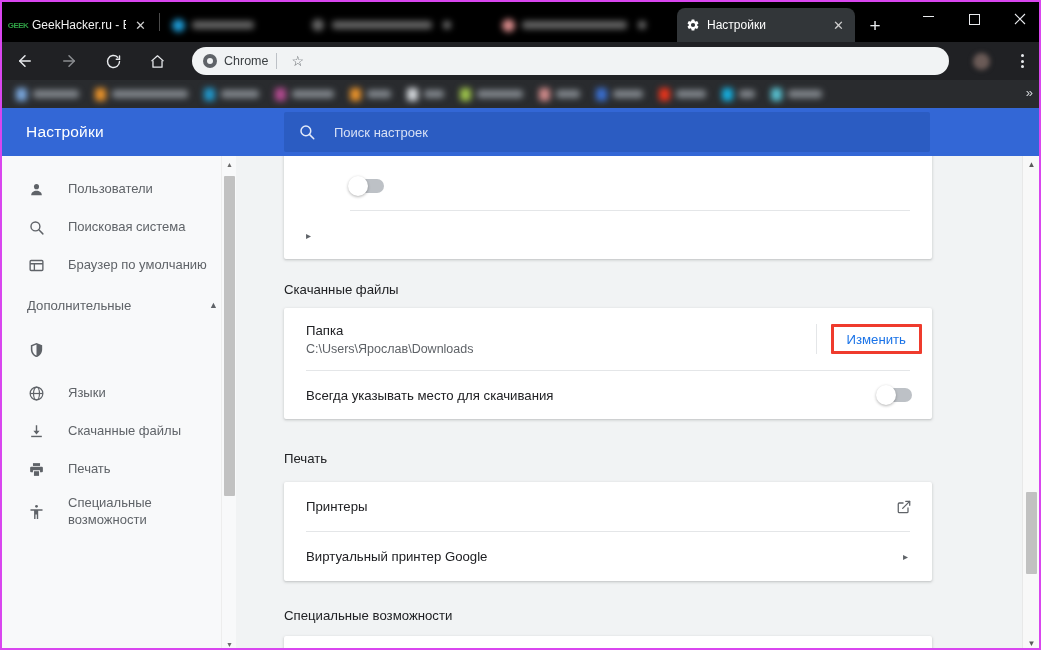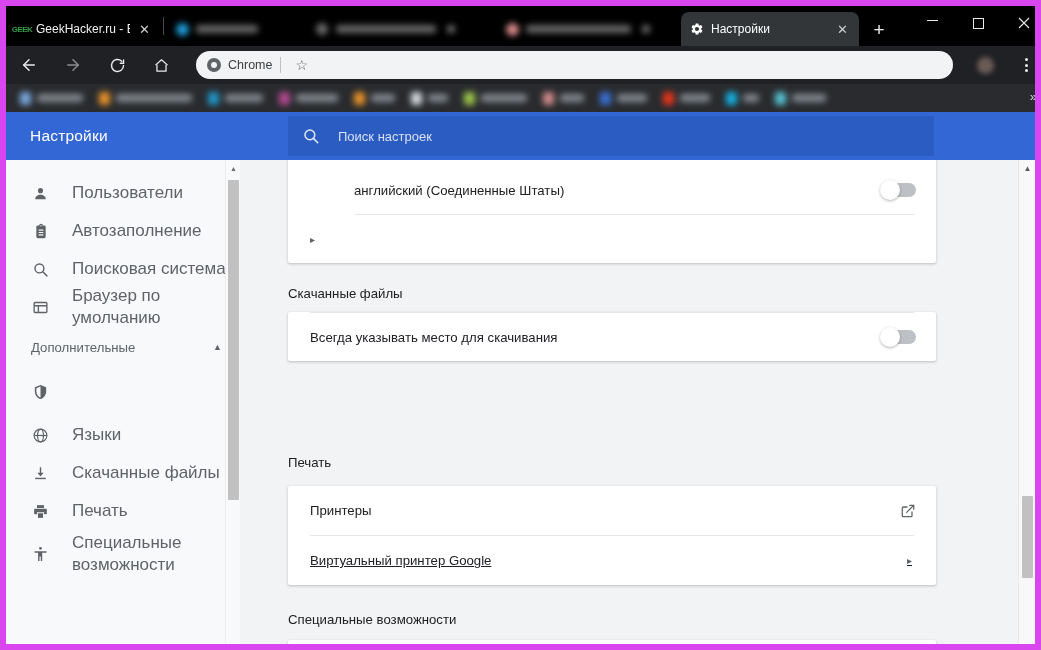--- a/index.html
+++ b/index.html
@@ -6,21 +6,21 @@
   html, body {
     width: 1041px; height: 650px;
     font-family: "Liberation Sans", "DejaVu Sans", sans-serif;
     background: #ffffff;
     overflow: hidden;
   }
   #app {
     position: relative;
     width: 1041px; height: 650px;
     background: #202124;
-    border: 6px solid #d946ef;
+    border: 2px solid #d946ef;
     overflow: hidden;
   }
 
   
   .tabstrip {
     position: absolute; left: 0; top: 0;
     width: 1041px; height: 40px;
     background: #000000;
     display: flex; align-items: flex-end;
   }
@@ -218,21 +218,21 @@
     position: absolute; left: 0; top: 154px;
     width: 234px; height: 496px;
     background: #f8f9fa;
     overflow: hidden;
   }
   .side-item {
     display: flex; align-items: center;
     height: 38px;
     padding-left: 25px;
     gap: 22px;
-    font-size: 17px;
+    font-size: 13px;
     color: #5f6368;
   }
   .side-item.multiline { height: 48px; align-items: center; }
   .side-item.active { color: #1a73e8; font-weight: 500; }
   .side-ico {
     width: 19px; height: 19px; flex: 0 0 19px;
     display: flex; align-items: center; justify-content: center;
     color: #5f6368;
   }
   .side-item.active .side-ico { color: #1a73e8; }
@@ -554,28 +554,20 @@
     <div class="side-item" style="margin-top:14px;">
       <span class="side-ico">
         <svg width="17" height="17" viewBox="0 0 24 24" fill="#5f6368">
             <circle cx="12" cy="8" r="3.6"></circle>
             <path d="M4.5 20c0-3.9 3.4-6.2 7.5-6.2s7.5 2.3 7.5 6.2z"></path>
           </svg>
       </span>
       <span class="side-label">Пользователи</span>
     </div>
 
-    <div class="side-item">
-      <span class="side-ico">
-        <svg width="16" height="17" viewBox="0 0 24 24" fill="#5f6368">
-            <path d="M17 3h-2.2a2.8 2.8 0 0 0-5.6 0H7a2 2 0 0 0-2 2v15a2 2 0 0 0 2 2h10a2 2 0 0 0 2-2V5a2 2 0 0 0-2-2zm-5-.8a1 1 0 1 1 0 2 1 1 0 0 1 0-2zM15.5 18h-7v-1.8h7zm0-3.6h-7v-1.8h7zm0-3.6h-7V9h7z"></path>
-          </svg>
-      </span>
-      <span class="side-label">Автозаполнение</span>
-    </div>
 
 
     <div class="side-item">
       <span class="side-ico">
         <svg width="17" height="17" viewBox="0 0 24 24" fill="none" stroke="#5f6368" stroke-width="2" stroke-linecap="round">
             <circle cx="10.5" cy="10.5" r="6.3"></circle>
             <path d="M15.3 15.3 21 21"></path>
           </svg>
       </span>
       <span class="side-label">Поисковая система</span>
@@ -654,32 +646,44 @@
     </div>
   </div>
 
   <div class="content">
 
     <div class="card" style="top:-40px;">
       <div class="row indent" style="height:46px;">
         
       </div>
       <div class="row indent">
-        <span>английский (Соединенные Штаты)</span>
         <span class="toggle"></span>
       </div>
       <div class="row-div"></div>
       <div class="row">
         <span class="arrow-right">▸</span>
       </div>
     </div>
 
     <div class="section-head" style="top:126px;">Скачанные файлы</div>
 
     <div class="card" style="top:152px;">
+      <div class="folder-row">
+        <div class="folder-texts">
+          <span class="folder-label">Папка</span>
+          <span class="folder-path">C:\Users\Ярослав\Downloads</span>
+        </div>
+        <div style="display:flex;align-items:center;gap:14px;">
+          <span class="vdiv"></span>
+          <div class="change-wrap">
+            <span class="change-btn">Изменить</span>
+            <span class="hl-box"></span>
+          </div>
+        </div>
+      </div>
       <div class="row-div full"></div>
       <div class="row">
         <span>Всегда указывать место для скачивания</span>
         <span class="toggle"></span>
       </div>
     </div>
 
     <div class="section-head" style="top:295px;">Печать</div>
 
     <div class="card" style="top:326px;">
@@ -687,21 +691,21 @@
         <span>Принтеры</span>
         <span>
           <svg width="16" height="16" viewBox="0 0 24 24" fill="none" stroke="#5f6368" stroke-width="1.9" stroke-linecap="round" stroke-linejoin="round">
             <path d="M18 13.4V19a1.6 1.6 0 0 1-1.6 1.6H5A1.6 1.6 0 0 1 3.4 19V7.6A1.6 1.6 0 0 1 5 6h5.6"></path>
             <path d="M14.6 3.4H20.6V9.4"></path>
               <path d="M10 14 20.4 3.6"></path>
           </svg>
         </span>
       </div>
       <div class="row-div full"></div>
-      <div class="row" style="height:49px;text-decoration:underline;">
+      <div class="row" style="height:49px;">
         <span>Виртуальный принтер Google</span>
         <span class="arrow-right">▸</span>
       </div>
     </div>
 
     <div class="section-head" style="top:452px;">Специальные возможности</div>
 
     <div class="card" style="top:480px;height:30px;"></div>
   </div>
 

